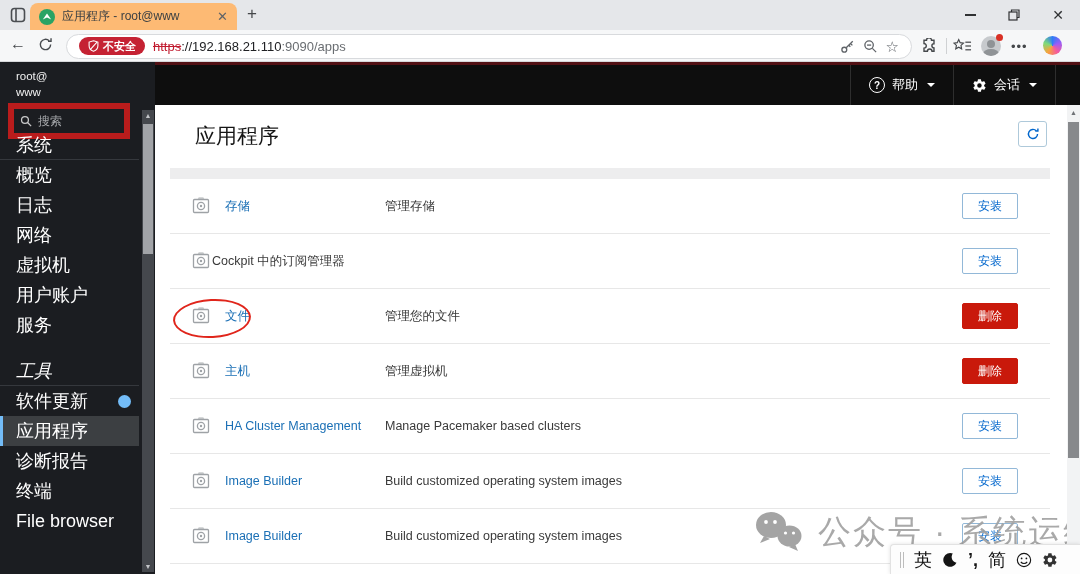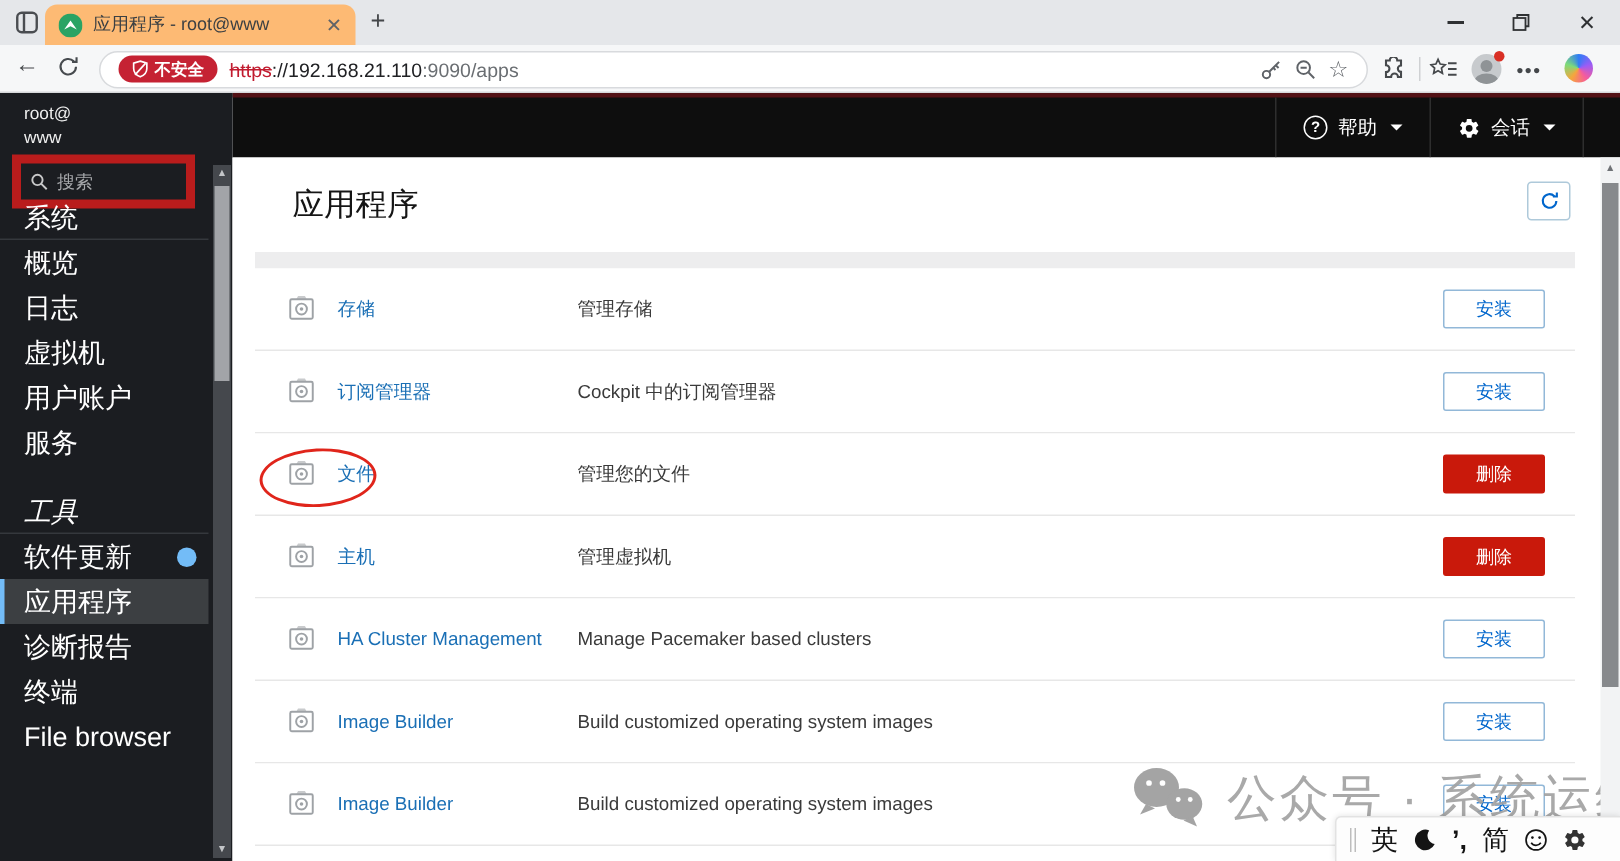--- a/index.html
+++ b/index.html
@@ -77,21 +77,21 @@
   .page-title { position:absolute; left:40px; top:17px; font-size:21px; color:#151515; }
   .page-refresh { position:absolute; right:33px; top:16px; width:29px; height:26px; background:#fff;
     border:1px solid #aec9da; border-radius:3px; display:flex; align-items:center; justify-content:center;
     cursor:pointer; }
   .gray-band { position:absolute; left:15px; top:63px; width:880px; height:11px; background:#ededee; }
   .app-list { position:absolute; left:15px; top:74px; width:880px; }
   .app-row { height:55px; display:flex; align-items:center; background:#fff; border-bottom:1px solid #e7e7e7; }
   .app-icon { margin-left:20px; flex:0 0 22px; display:flex; }
   .app-link { margin-left:13px; width:160px; font-size:12.5px; color:#1a6fb5; cursor:pointer; white-space:nowrap; }
   .app-desc { flex:1; font-size:12.5px; color:#3a3a3a; }
-  .btn { width:68px; height:26px; margin-right:20px; font-size:12px; border-radius:2px;
+  .btn { width:56px; height:26px; margin-right:32px; font-size:12px; border-radius:2px;
     display:flex; align-items:center; justify-content:center; cursor:pointer;
     font-family:Liberation Serif, serif; }
   .btn-install { background:#fff; border:1px solid #92b8d8; color:#0066cc; }
   .btn-danger { background:#c9190b; border:1px solid #c9190b; color:#fff; }
   .red-ellipse { position:absolute; left:18px; top:194px; width:78px; height:39px;
     border:2px solid #e0251b; border-radius:50%; transform:rotate(-3deg); z-index:4; }
 
   .watermark { position:absolute; left:596px; top:404px; display:flex; align-items:center; gap:13px;
     z-index:5; opacity:.92; }
   .watermark-text { font-size:33px; color:#a2a2a2; letter-spacing:2px; white-space:nowrap; }
@@ -248,20 +248,24 @@
   </div>
         <div class="nav-item">
     <span class="nav-label">概览</span>
 
   </div>
         <div class="nav-item">
     <span class="nav-label">日志</span>
 
   </div>
         <div class="nav-item">
+    <span class="nav-label">网络</span>
+
+  </div>
+        <div class="nav-item">
     <span class="nav-label">虚拟机</span>
 
   </div>
         <div class="nav-item">
     <span class="nav-label">用户账户</span>
 
   </div>
         <div class="nav-item">
     <span class="nav-label">服务</span>
 
@@ -323,21 +327,20 @@
   </div>
         <div class="app-row">
     <span class="app-icon">
       <svg width="22" height="22" viewBox="0 0 22 22">
         <path d="M7.5 4.5h7l-1.2-2.2H8.7z" fill="#c9cbcd"></path>
         <rect x="3.5" y="4.5" width="15" height="13" rx="1" fill="#fff" stroke="#9ea2a6" stroke-width="1.3"></rect>
         <circle cx="11" cy="11" r="3.6" fill="none" stroke="#9ea2a6" stroke-width="1.3"></circle>
         <circle cx="11" cy="11" r="1.2" fill="#9ea2a6"></circle>
       </svg>
     </span>
-    <span class="app-link">订阅管理器</span>
     <span class="app-desc">Cockpit 中的订阅管理器</span>
     <div class="btn btn-install">安装</div>
   </div>
         <div class="app-row">
     <span class="app-icon">
       <svg width="22" height="22" viewBox="0 0 22 22">
         <path d="M7.5 4.5h7l-1.2-2.2H8.7z" fill="#c9cbcd"></path>
         <rect x="3.5" y="4.5" width="15" height="13" rx="1" fill="#fff" stroke="#9ea2a6" stroke-width="1.3"></rect>
         <circle cx="11" cy="11" r="3.6" fill="none" stroke="#9ea2a6" stroke-width="1.3"></circle>
         <circle cx="11" cy="11" r="1.2" fill="#9ea2a6"></circle>

